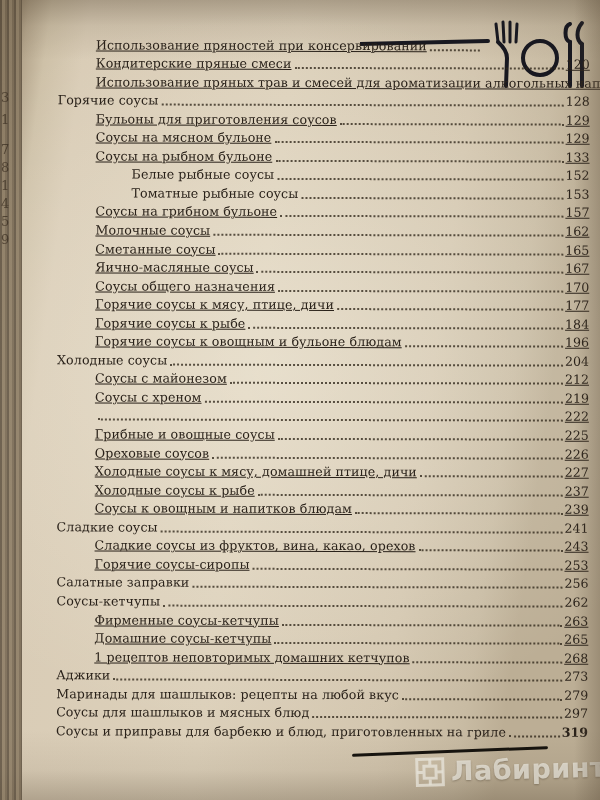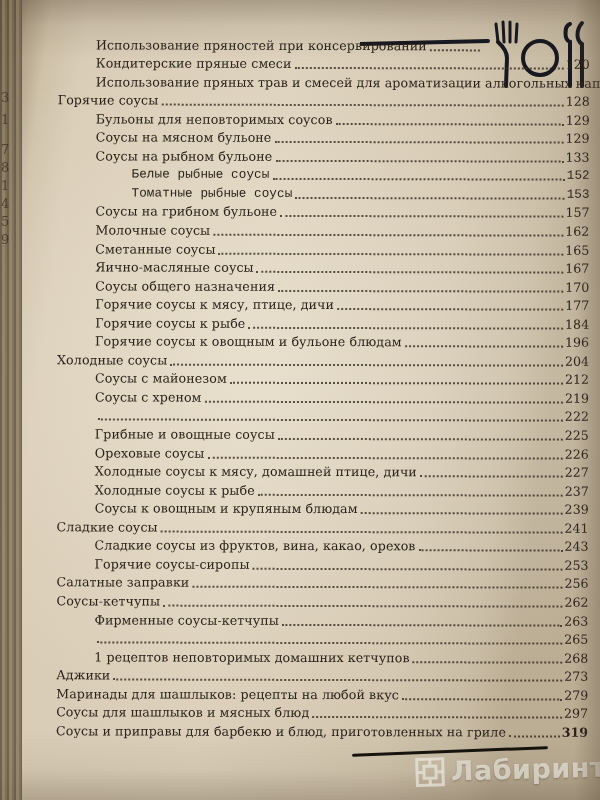--- a/index.html
+++ b/index.html
@@ -23,22 +23,22 @@
     font-size:13px;font-family:"DejaVu Serif",serif;}
   
   #toc{position:absolute;left:57px;top:34px;width:532px;transform:rotate(0.15deg);}
   .row{display:flex;align-items:flex-end;height:18.55px;color:#2a221a;
     font-size:12.6px;line-height:14px;white-space:nowrap;}
   .row .label{flex:0 0 auto;letter-spacing:0.1px;}
   .row .leader{flex:1 1 auto;margin:0 2px 2px 3px;
     border-bottom:2px dotted rgba(48,38,26,0.78);height:1px;min-width:8px;}
   .row .num{flex:0 0 auto;font-size:12.6px;}
   .ind-0{padding-left:0;align-items:flex-end;}
-  .ind-1{padding-left:38px;}
-  .ind-2{padding-left:74px;font-family:Liberation Mono, monospace;}
+  .ind-1{padding-left:38px;text-decoration:underline;}
+  .ind-2{padding-left:74px;}
   .num-bold{font-weight:bold;font-size:13.2px;}
   .no-num .leader{margin-right:110px;}
   
   #ornament{position:absolute;left:360px;top:20px;width:230px;height:72px;}
   
   #footer-rule{position:absolute;left:352px;top:750px;width:196px;height:3px;
     background:#17140f;transform:rotate(-2.3deg);border-radius:2px;}
   #watermark{position:absolute;left:415px;top:754px;display:flex;align-items:center;gap:6px;
     opacity:0.85;transform:rotate(-1.5deg);}
   #watermark .wm-text{font-family:"DejaVu Sans","Liberation Sans",sans-serif;
@@ -100,21 +100,21 @@
       </div>
       <div class="row ind-1">
         <span class="label">Использование пряных трав и смесей для ароматизации алкогольных напитков</span>
       </div>
       <div class="row ind-0">
         <span class="label">Горячие соусы</span>
         <span class="leader"></span>
         <span class="num">128</span>
       </div>
       <div class="row ind-1">
-        <span class="label">Бульоны для неповторимых соусов</span>
+        <span class="label">Бульоны для приготовления соусов</span>
         <span class="leader"></span>
         <span class="num">129</span>
       </div>
       <div class="row ind-1">
         <span class="label">Соусы на мясном бульоне</span>
         <span class="leader"></span>
         <span class="num">129</span>
       </div>
       <div class="row ind-1">
         <span class="label">Соусы на рыбном бульоне</span>
@@ -189,36 +189,36 @@
       <div class="row ind-1">
         <span class="leader"></span>
         <span class="num">222</span>
       </div>
       <div class="row ind-1">
         <span class="label">Грибные и овощные соусы</span>
         <span class="leader"></span>
         <span class="num">225</span>
       </div>
       <div class="row ind-1">
-        <span class="label">Ореховые соусы</span>
+        <span class="label">Ореховые соусов</span>
         <span class="leader"></span>
         <span class="num">226</span>
       </div>
       <div class="row ind-1">
         <span class="label">Холодные соусы к мясу, домашней птице, дичи</span>
         <span class="leader"></span>
         <span class="num">227</span>
       </div>
       <div class="row ind-1">
         <span class="label">Холодные соусы к рыбе</span>
         <span class="leader"></span>
         <span class="num">237</span>
       </div>
       <div class="row ind-1">
-        <span class="label">Соусы к овощным и крупяным блюдам</span>
+        <span class="label">Соусы к овощным и напитков блюдам</span>
         <span class="leader"></span>
         <span class="num">239</span>
       </div>
       <div class="row ind-0">
         <span class="label">Сладкие соусы</span>
         <span class="leader"></span>
         <span class="num">241</span>
       </div>
       <div class="row ind-1">
         <span class="label">Сладкие соусы из фруктов, вина, какао, орехов</span>
@@ -239,20 +239,21 @@
         <span class="label">Соусы-кетчупы</span>
         <span class="leader"></span>
         <span class="num">262</span>
       </div>
       <div class="row ind-1">
         <span class="label">Фирменные соусы-кетчупы</span>
         <span class="leader"></span>
         <span class="num">263</span>
       </div>
       <div class="row ind-1">
+        <span class="label">Домашние соусы-кетчупы</span>
         <span class="leader"></span>
         <span class="num">265</span>
       </div>
       <div class="row ind-1">
         <span class="label">1 рецептов неповторимых домашних кетчупов</span>
         <span class="leader"></span>
         <span class="num">268</span>
       </div>
       <div class="row ind-0">
         <span class="label">Аджики</span>

